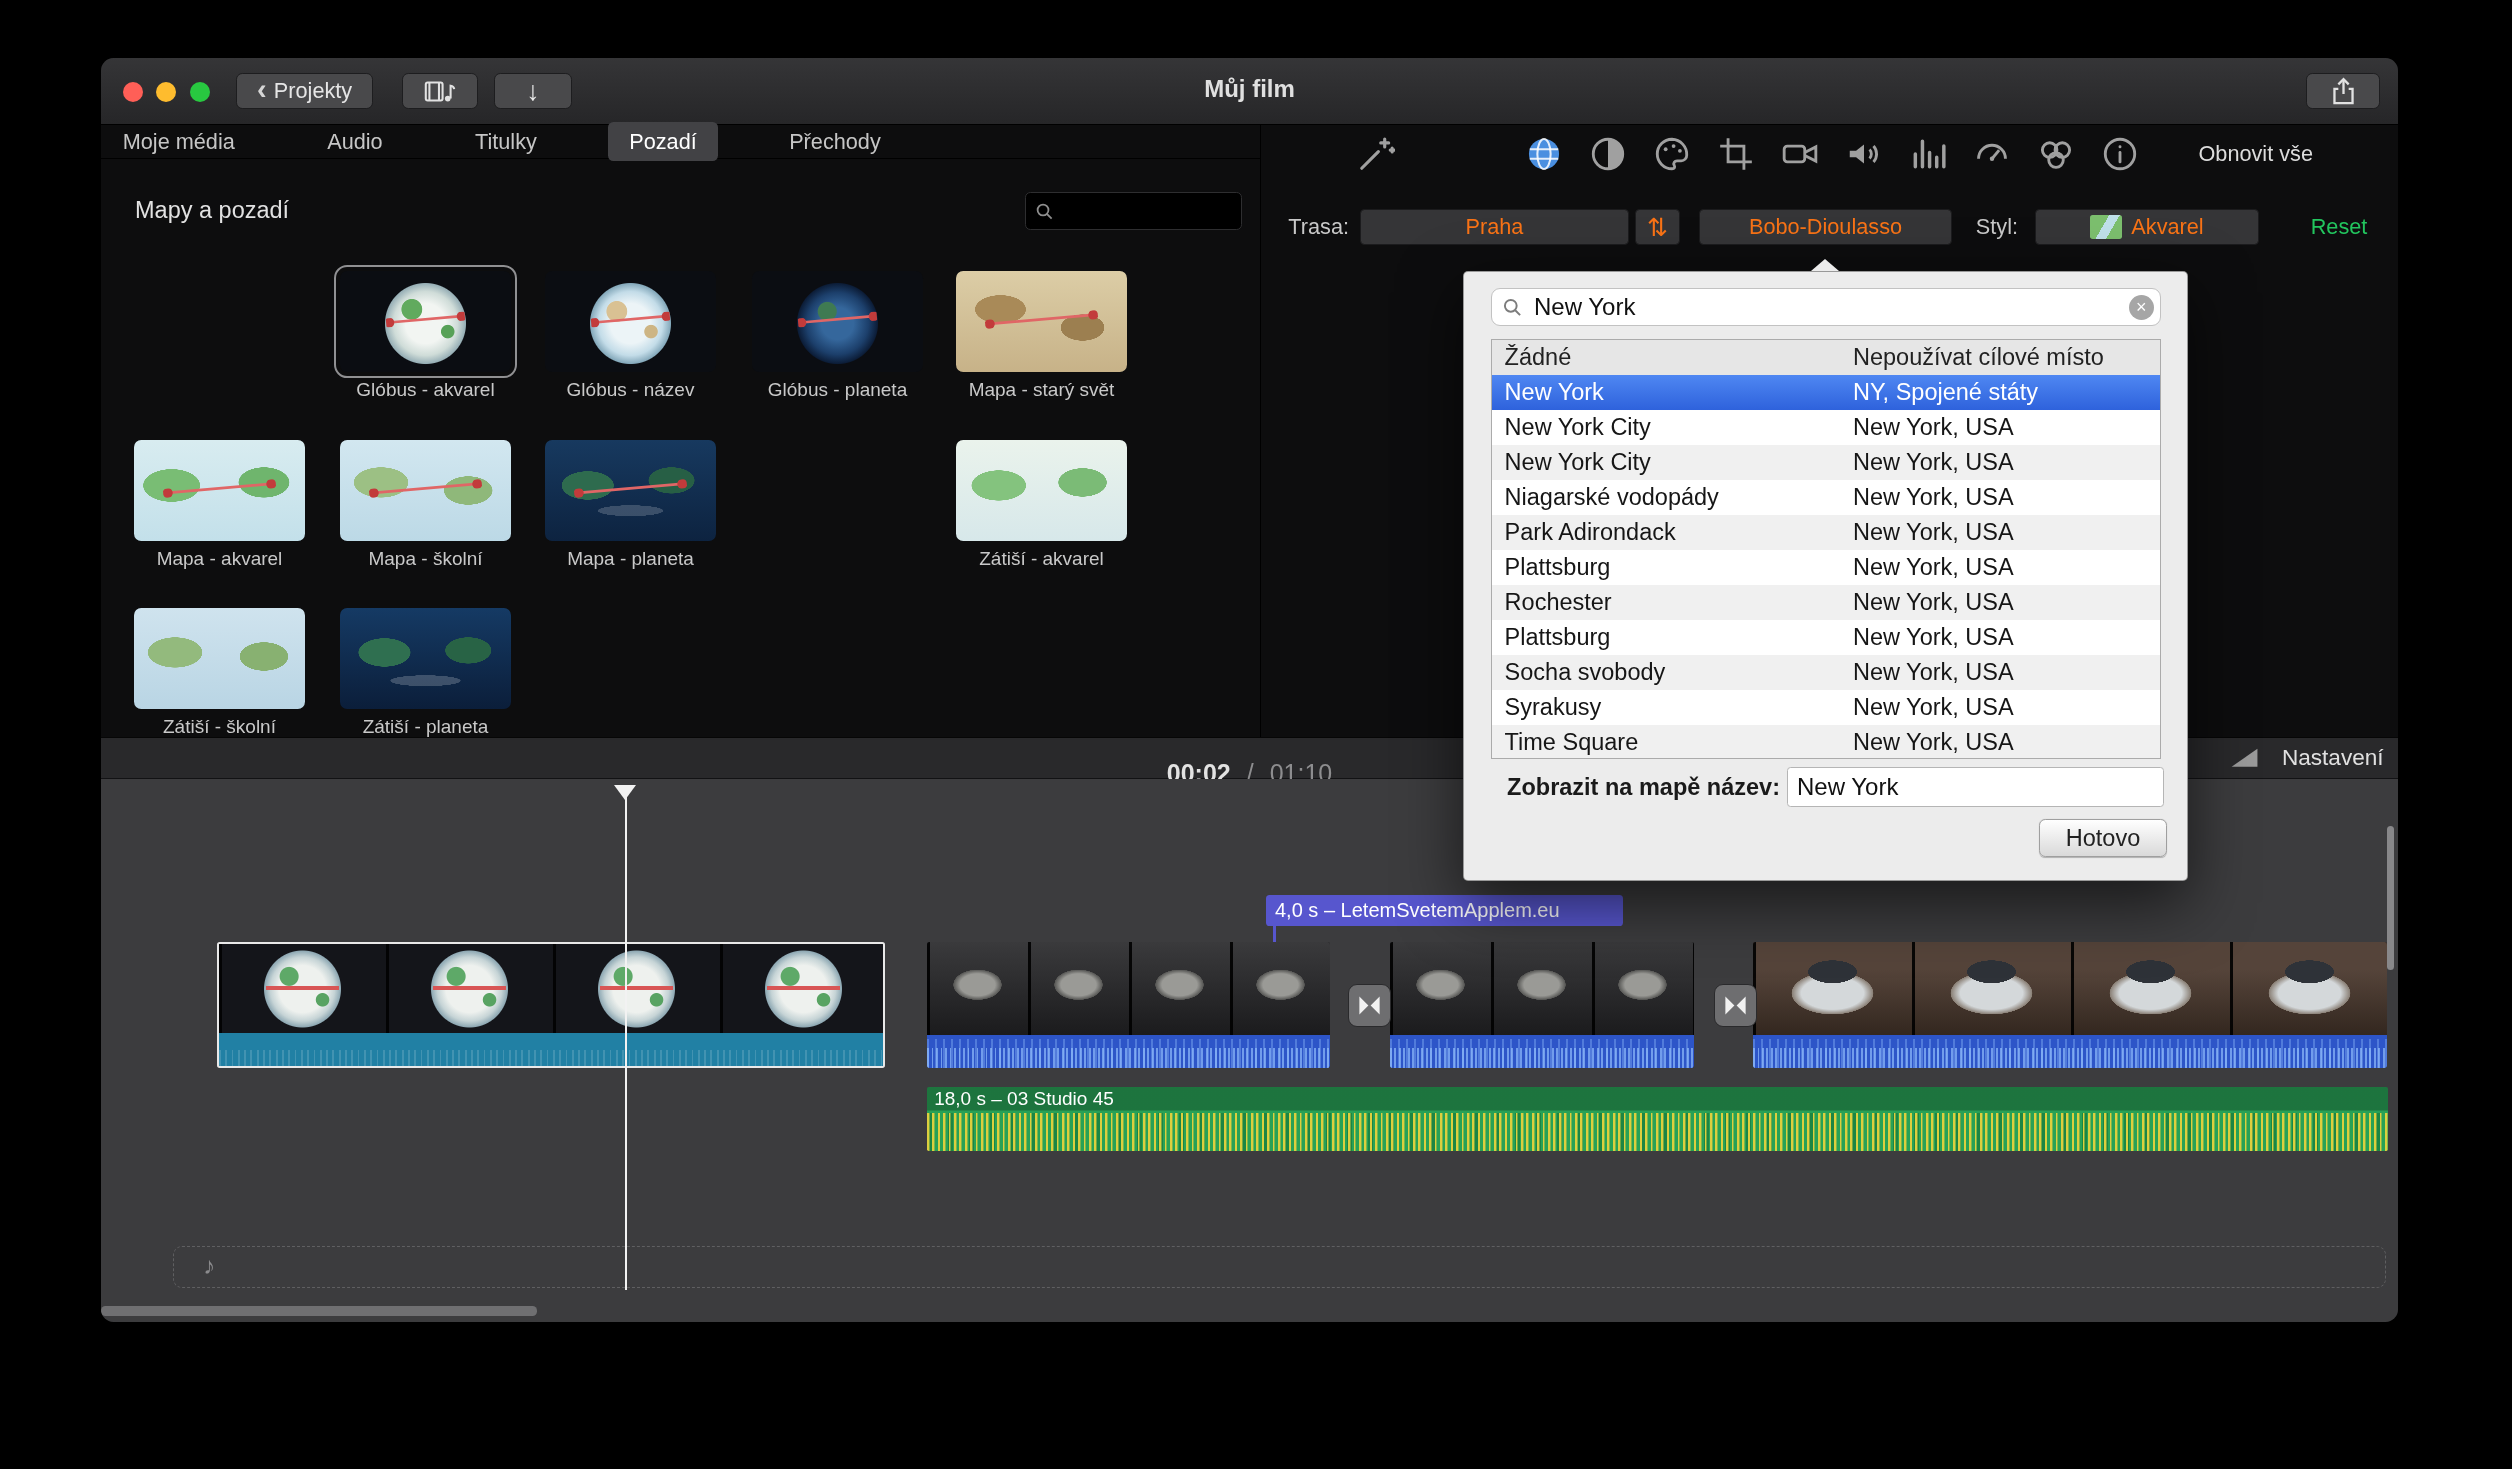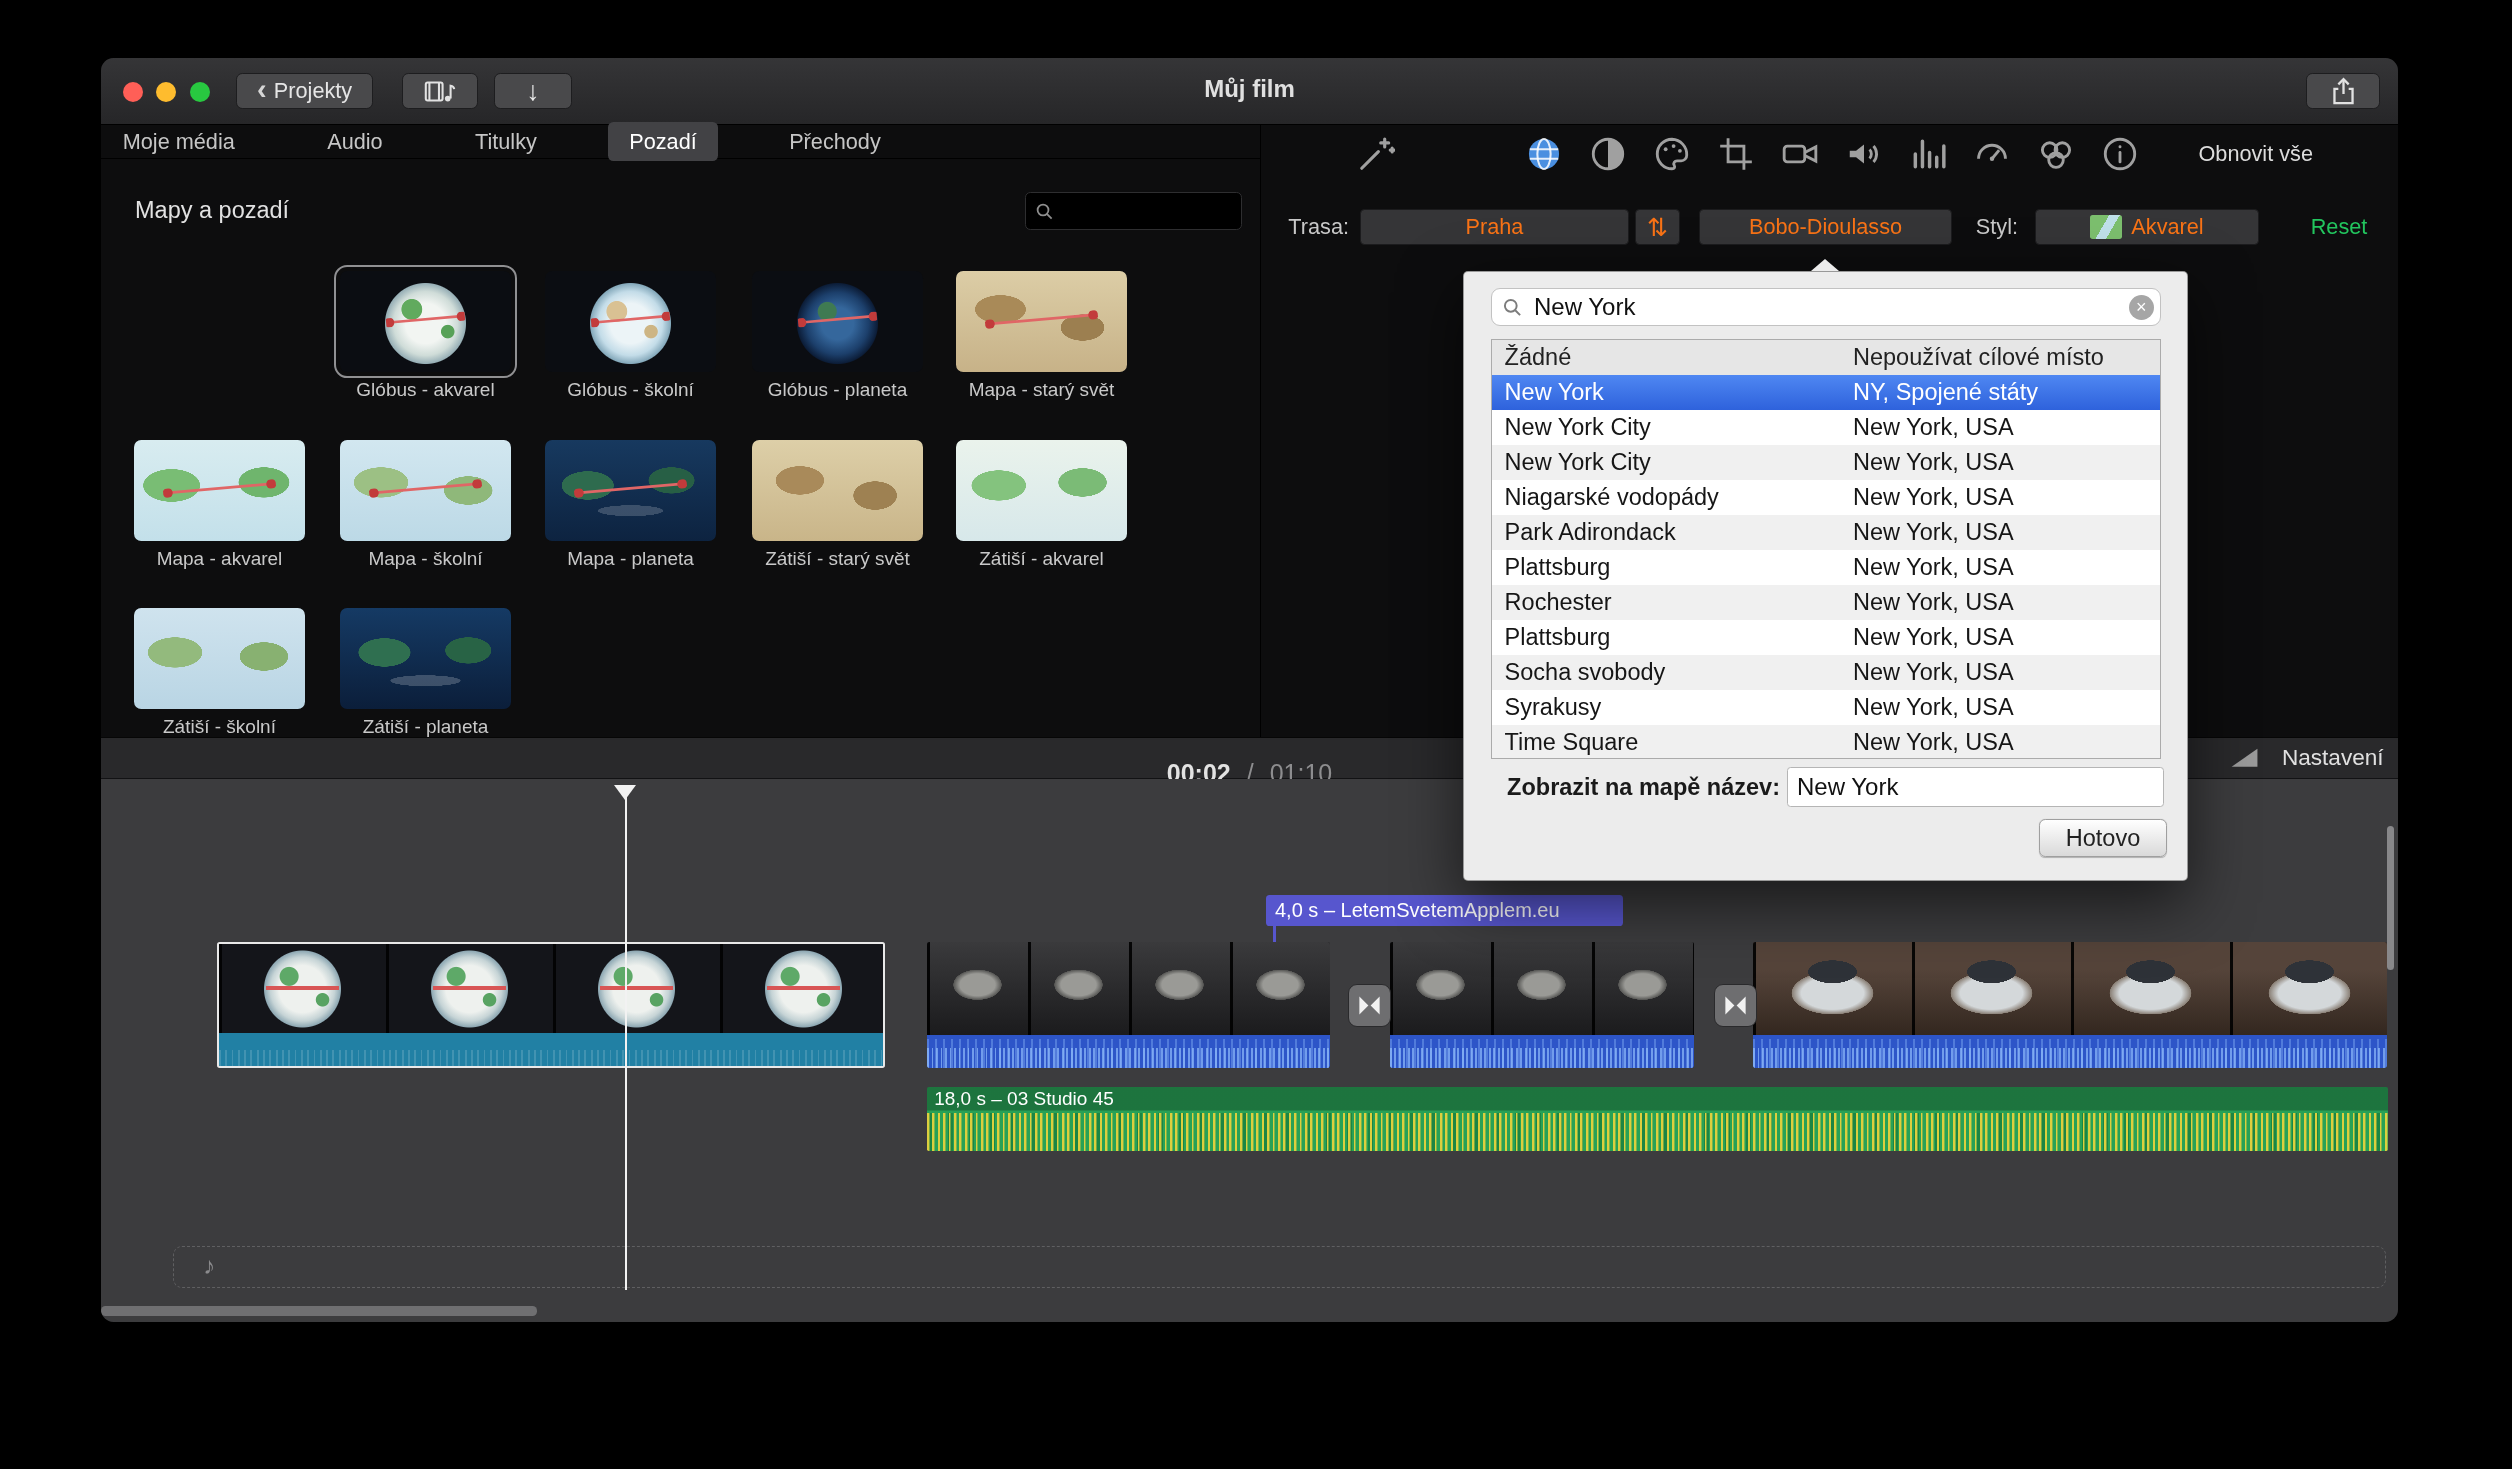--- a/index.html
+++ b/index.html
@@ -270,45 +270,41 @@
         </span>
         <input style="">
       </div>
 
       <div class="thumb-item selected" style="left:239px;top:146px">
         <div class="thumb" data-variant="globe-watercolor"></div>
         <div class="thumb-label">Glóbus - akvarel</div>
       </div>
       <div class="thumb-item" style="left:444px;top:146px">
         <div class="thumb" data-variant="globe-school"></div>
-        <div class="thumb-label">Glóbus - školní</div>
+        <div class="thumb-label">Glóbus - název</div>
       </div>
       <div class="thumb-item" style="left:651px;top:146px">
         <div class="thumb" data-variant="globe-planet"></div>
         <div class="thumb-label">Glóbus - planeta</div>
       </div>
       <div class="thumb-item" style="left:855px;top:146px">
         <div class="thumb" data-variant="map-old"></div>
         <div class="thumb-label">Mapa - starý svět</div>
       </div>
       <div class="thumb-item" style="left:33px;top:315px">
         <div class="thumb" data-variant="map-watercolor"></div>
         <div class="thumb-label">Mapa - akvarel</div>
       </div>
       <div class="thumb-item" style="left:239px;top:315px">
         <div class="thumb" data-variant="map-school"></div>
         <div class="thumb-label">Mapa - školní</div>
       </div>
       <div class="thumb-item" style="left:444px;top:315px">
         <div class="thumb" data-variant="map-planet"></div>
         <div class="thumb-label">Mapa - planeta</div>
-      </div>
-      <div class="thumb-item" style="left:651px;top:315px">
-        <div class="thumb" data-variant="still-old"></div>
-        <div class="thumb-label">Zátiší - starý svět</div>
       </div>
       <div class="thumb-item" style="left:855px;top:315px">
         <div class="thumb" data-variant="still-watercolor"></div>
         <div class="thumb-label">Zátiší - akvarel</div>
       </div>
       <div class="thumb-item" style="left:33px;top:483px">
         <div class="thumb" data-variant="still-school"></div>
         <div class="thumb-label">Zátiší - školní</div>
       </div>
       <div class="thumb-item" style="left:239px;top:483px">

